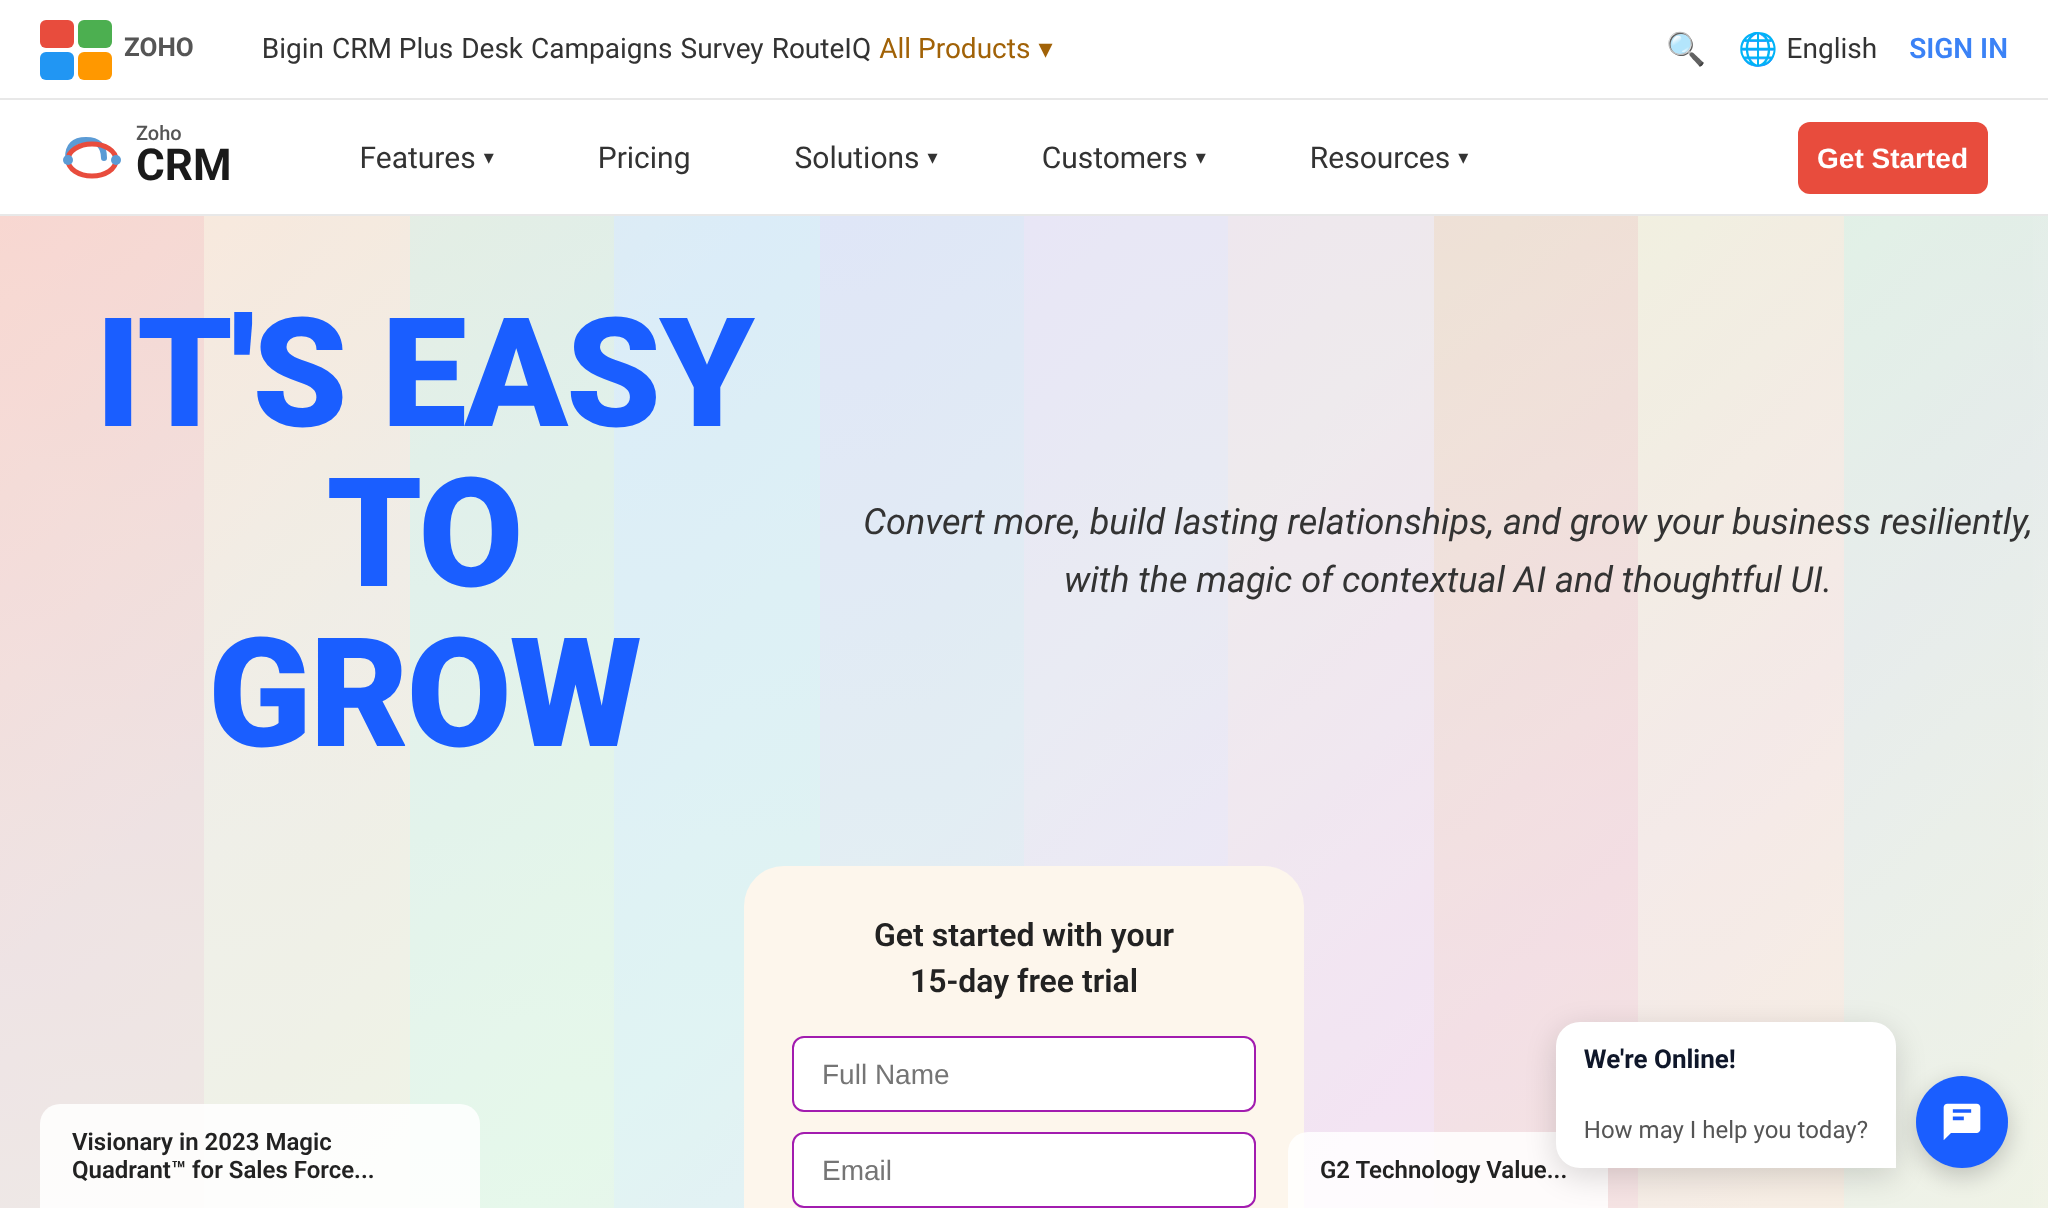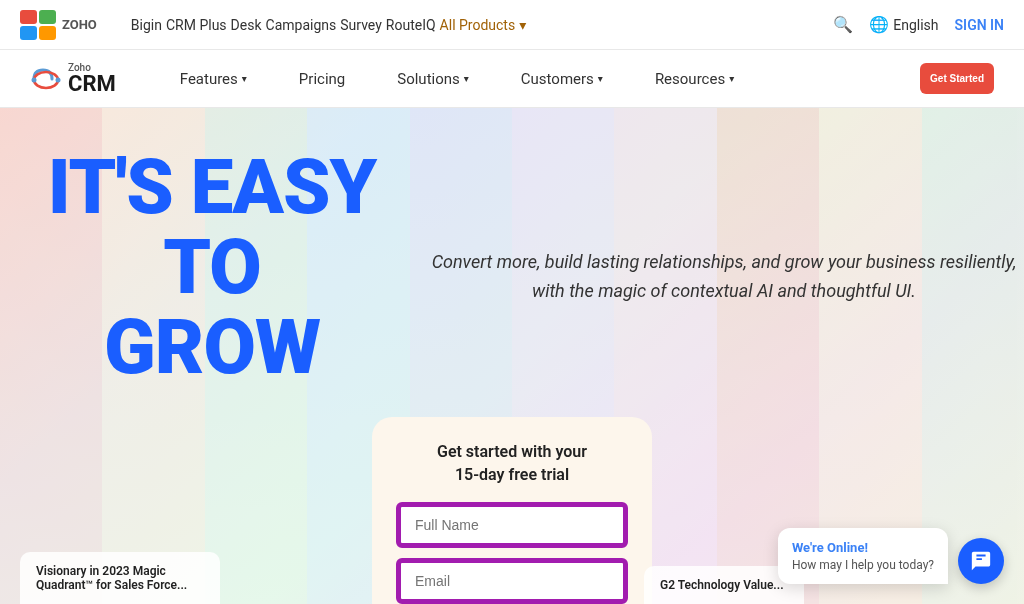--- a/index.html
+++ b/index.html
@@ -135,21 +135,21 @@
       gap: 4px;
       margin-left: 24px;
     }
     .chevron { font-size: 10px; }
     .get-started-btn {
       background: #e84c3d;
       color: #fff;
       border: none;
       padding: 10px 10px;
       border-radius: 6px;
-      font-size: 10px;
+      font-size: 14px;
       font-weight: 600;
       cursor: pointer;
       margin-left: auto;
     }
 
     
     .hero {
       position: relative;
       width: 1024px;
       height: 496px;
@@ -210,39 +210,39 @@
     .form-card-title {
       font-size: 16px;
       font-weight: 600;
       color: #222;
       text-align: center;
       margin-bottom: 16px;
       line-height: 1.4;
     }
     .form-field {
       width: 100%;
-      border: 5px solid #a21caf;
+      border: 1px solid #a21caf;
       border-radius: 6px;
       padding: 10px 14px;
       font-size: 14px;
       color: #555;
       background: #fff;
       margin-bottom: 10px;
     }
 
     
     .badge-area {
       position: absolute;
       bottom: 0;
       left: 20px;
       z-index: 3;
       background: rgba(255,255,255,0.85);
       border-radius: 10px 10px 0 0;
       padding: 12px 16px;
-      width: 200px;
+      width: 220px;
     }
     .badge-title {
       font-size: 12px;
       font-weight: 600;
       color: #222;
     }
 
     
     .chat-widget {
       position: absolute;
@@ -255,22 +255,22 @@
     }
     .chat-bubble {
       background: #fff;
       border-radius: 12px 12px 0 12px;
       padding: 12px 14px;
       box-shadow: 0 4px 16px rgba(0,0,0,0.15);
       font-size: 13px;
     }
     .chat-bubble-title {
       font-weight: 700;
-      color: #3b82f6;
-      margin-bottom: 3px;
+      color: #0f172a;
+      margin-bottom: 20px;
     }
     .chat-bubble-sub {
       color: #555;
       font-size: 12px;
     }
     .chat-avatar {
       width: 46px;
       height: 46px;
       background: #1a5eff;
       border-radius: 50%;

